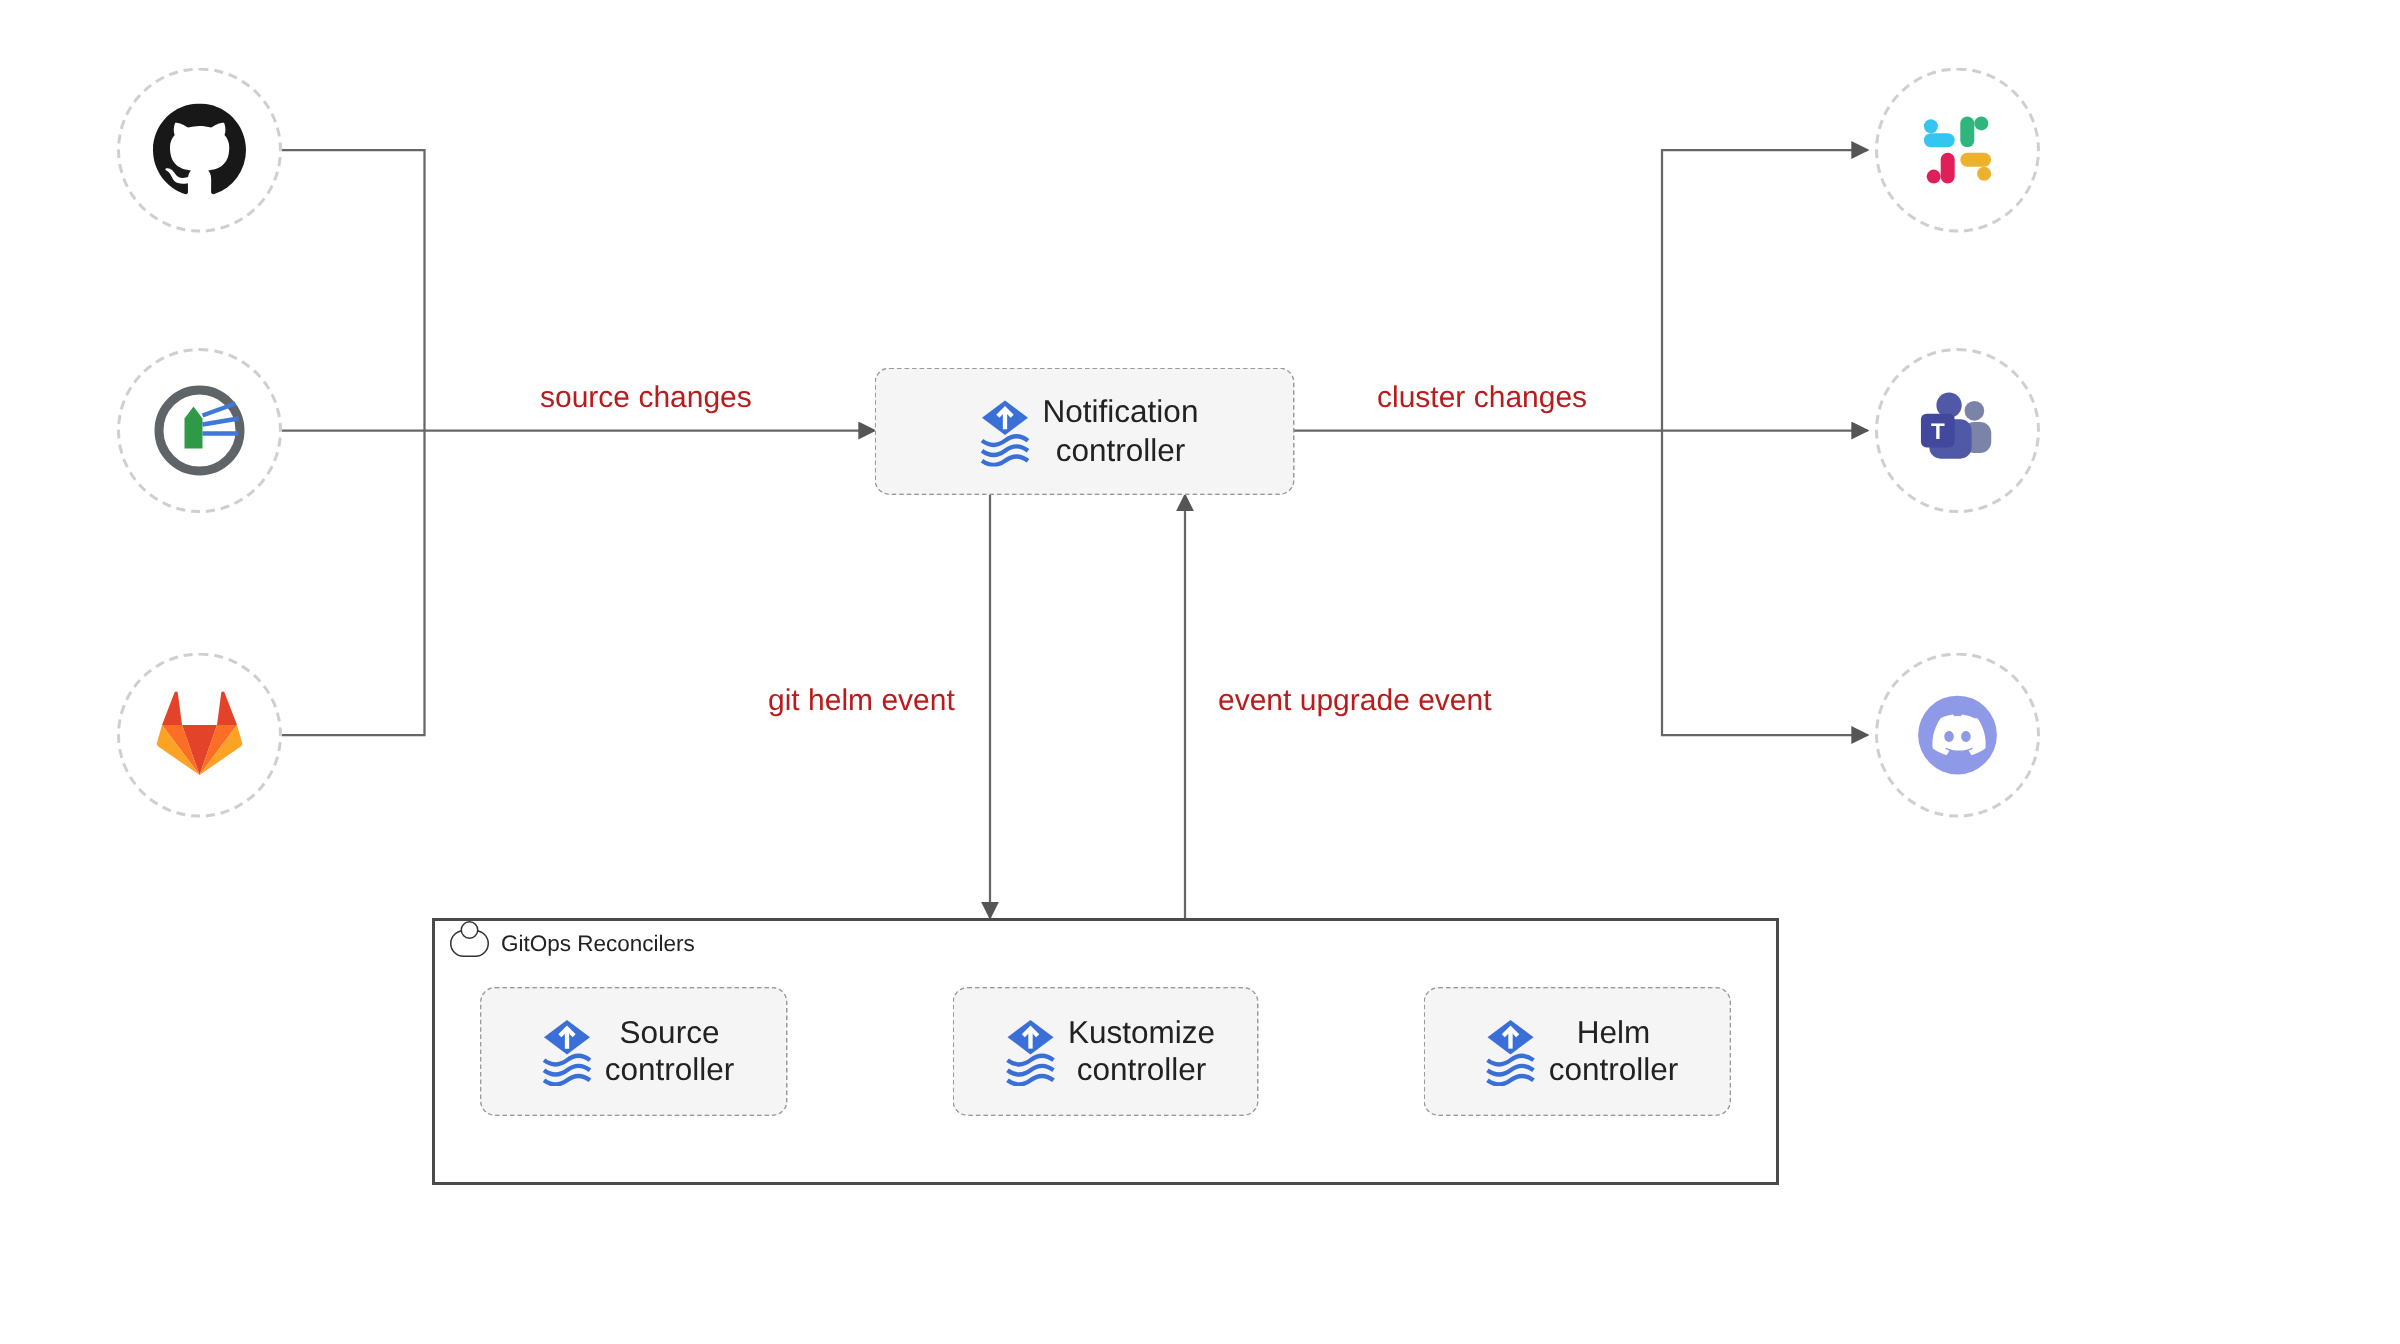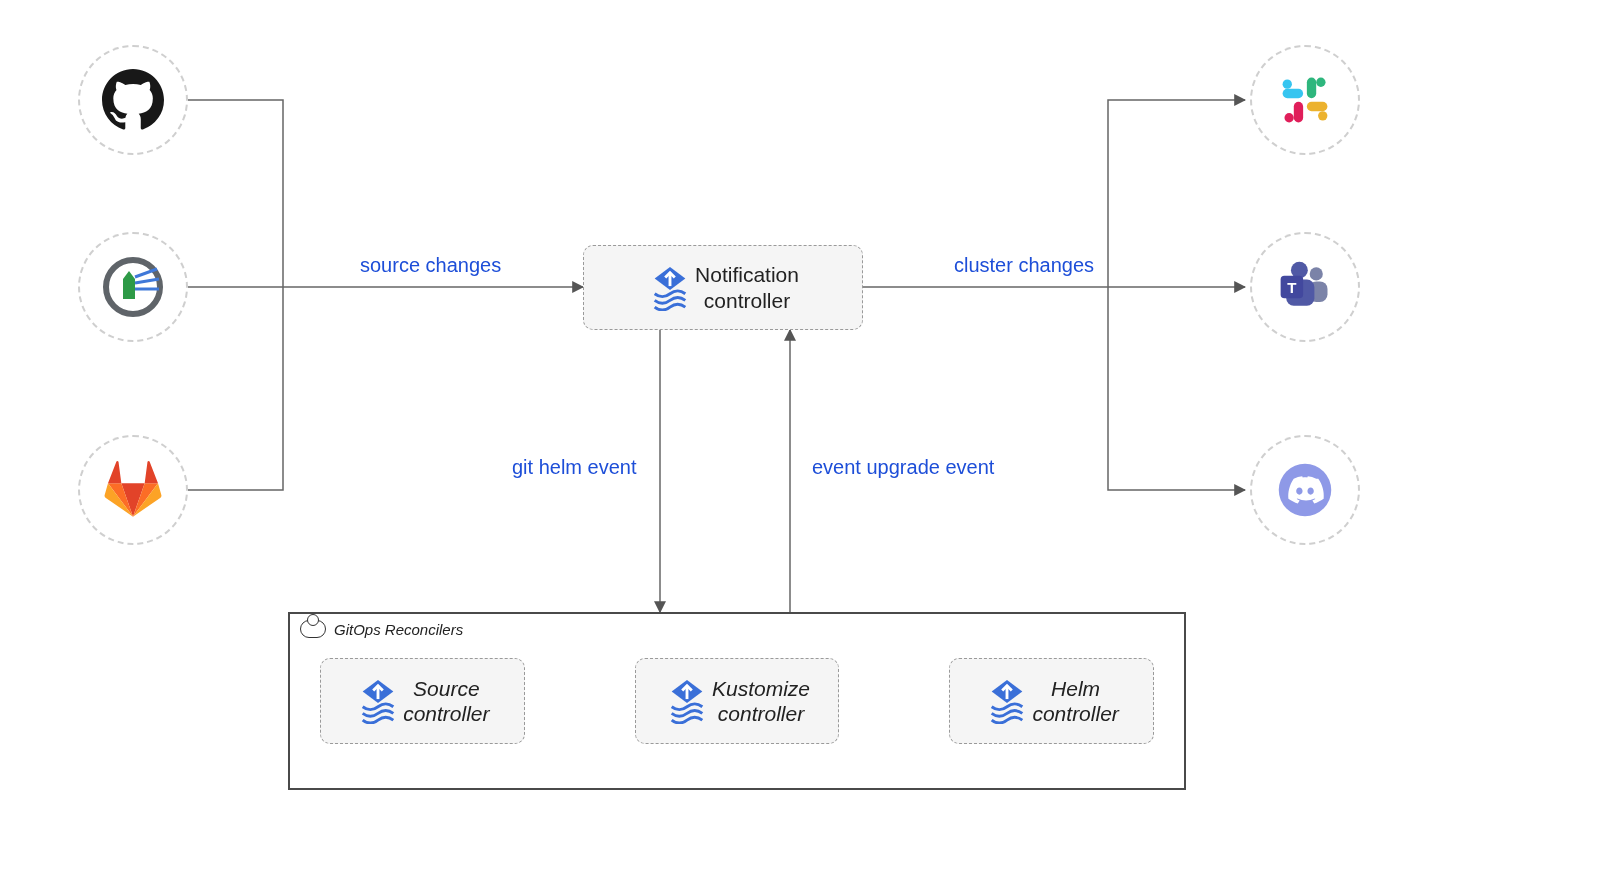--- a/index.html
+++ b/index.html
@@ -98,21 +98,21 @@
     width: 46px;
     display: flex;
     align-items: center;
     justify-content: center;
   }
 
   
   .edge-label {
     position: absolute;
     font-size: 20px;
-    color: #1d4ed8;
+    color: #b91c1c;
     background: transparent;
     white-space: nowrap;
   }
 
   svg.overlay {
     position: absolute;
     left: 0; top: 0;
     width: 1600px;
     height: 896px;
     pointer-events: none;
@@ -225,25 +225,25 @@
         <path d="M8 30 q8 6 16 0 q8 -6 16 0"></path>
         <path d="M8 37 q8 6 16 0 q8 -6 16 0"></path>
         <path d="M8 44 q8 6 16 0 q8 -6 16 0"></path>
       </g>
     </svg>
     <div class="ctrl-label" style="white-space:pre-line;">Notification
 controller</div>
   </div>
 
   <div class="edge-label" style="left:360px; top:254px;">source changes</div>
-  <div class="edge-label" style="left:954px; top:254px;">cluster changes</div>
+  <div class="edge-label" style="left:918px; top:254px;">cluster changes</div>
   <div class="edge-label" style="left:512px; top:456px;">git helm event</div>
   <div class="edge-label" style="left:812px; top:456px;">event upgrade event</div>
 
-  <div class="container-box" style="left:288px; top:612px; width:898px; height:178px;font-style:italic;">
+  <div class="container-box" style="left:288px; top:612px; width:898px; height:178px;">
     <div class="container-title-band">
       <span class="cloud-glyph"></span>
       <span>GitOps Reconcilers</span>
     </div>
     <div class="inner-row" style="padding-top:14px;">
       <div class="ctrl-box">
         <svg class="flux-icon" viewBox="0 0 48 48">
           <polygon points="24,2 40,14 24,26 8,14" fill="#3a6fd8"></polygon>
           <path d="M24 22 V8" stroke="#fff" stroke-width="3"></path>
           <path d="M19 13 L24 8 L29 13" fill="none" stroke="#fff" stroke-width="3"></path>

